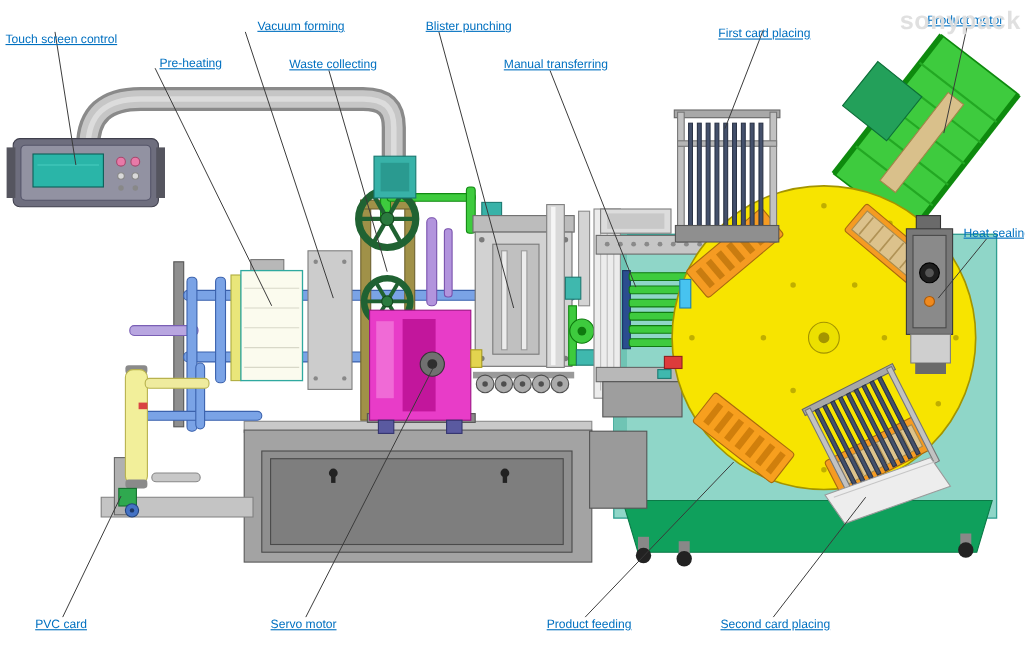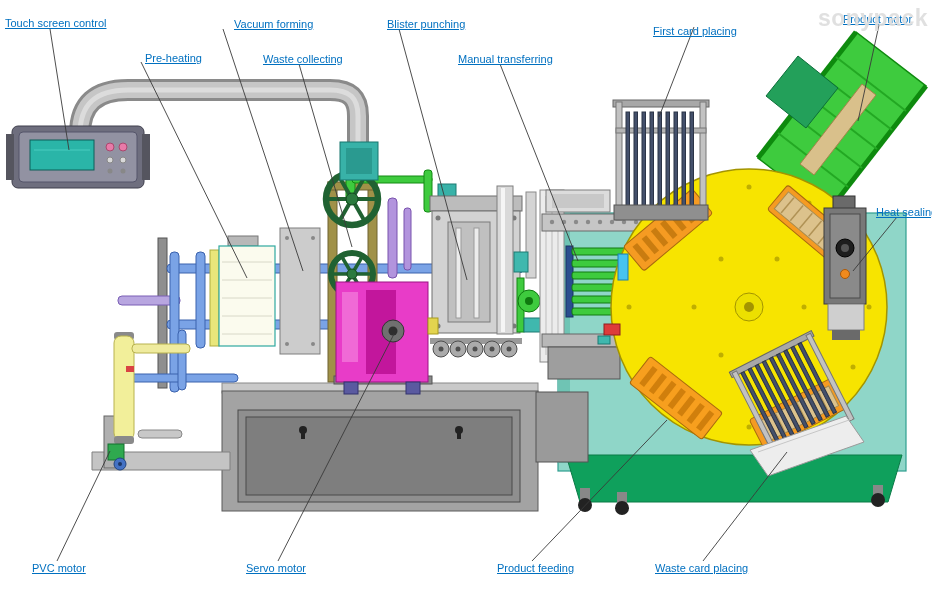--- a/index.html
+++ b/index.html
@@ -340,29 +340,29 @@
     <line x1="694" y1="27" x2="659" y2="117"></line>
     <line x1="879" y1="25" x2="858" y2="121"></line>
     <line x1="897" y1="217" x2="853" y2="271"></line>
     <line x1="57" y1="561" x2="110" y2="451"></line>
     <line x1="278" y1="561" x2="394" y2="334"></line>
     <line x1="532" y1="561" x2="667" y2="420"></line>
     <line x1="703" y1="561" x2="787" y2="452"></line>
   </g>
 </svg>
 
-<div class="diagram-label" style="left:5px;top:17px;">Touch screen control</div>
+<div class="diagram-label" style="left:5px;top:30px;">Touch screen control</div>
 <div class="diagram-label" style="left:117px;top:52px;padding-left:28px;">Pre-heating</div>
 <div class="diagram-label" style="left:186px;top:18px;margin-left:48px;">Vacuum forming</div>
 <div class="diagram-label" style="left:263px;top:53px;text-align:center;">Waste collecting</div>
 <div class="diagram-label" style="left:356px;top:18px;padding-left:31px;">Blister punching</div>
 <div class="diagram-label" style="left:458px;top:53px;">Manual transferring</div>
 <div class="diagram-label" style="left:653px;top:25px;">First card placing</div>
 <div class="diagram-label" style="left:843px;top:13px;">Product motor</div>
 <div class="diagram-label" style="left:876px;top:206px;">Heat sealing</div>
-<div class="diagram-label" style="left:32px;top:562px;">PVC motor</div>
+<div class="diagram-label" style="left:32px;top:562px;">PVC card</div>
 <div class="diagram-label" style="left:246px;top:562px;">Servo motor</div>
 <div class="diagram-label" style="left:497px;top:562px;">Product feeding</div>
-<div class="diagram-label" style="left:655px;top:562px;">Waste card placing</div>
+<div class="diagram-label" style="left:655px;top:562px;">Second card placing</div>
 
 <div id="watermark">sonypack</div>
 
 </div>
 
 </body></html>

